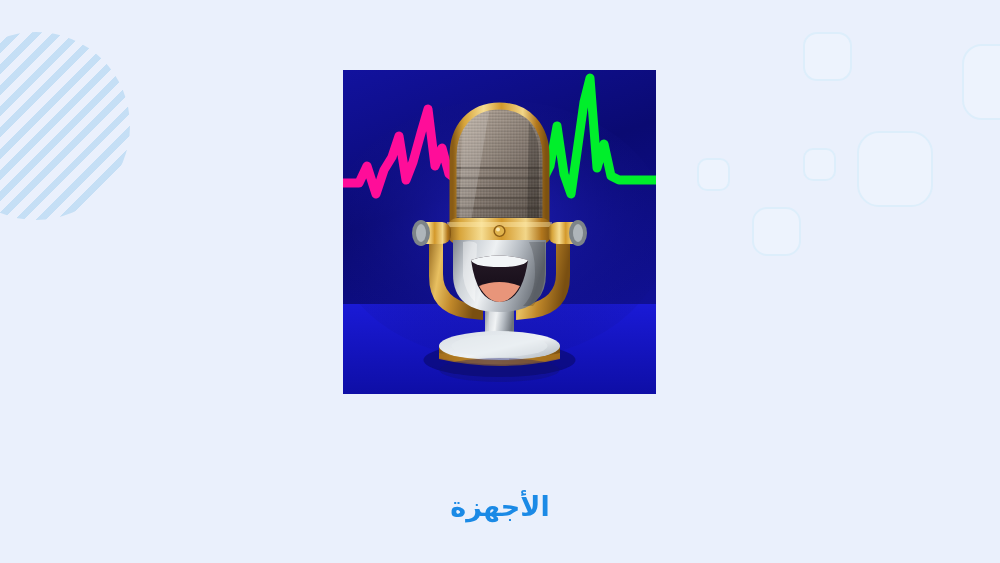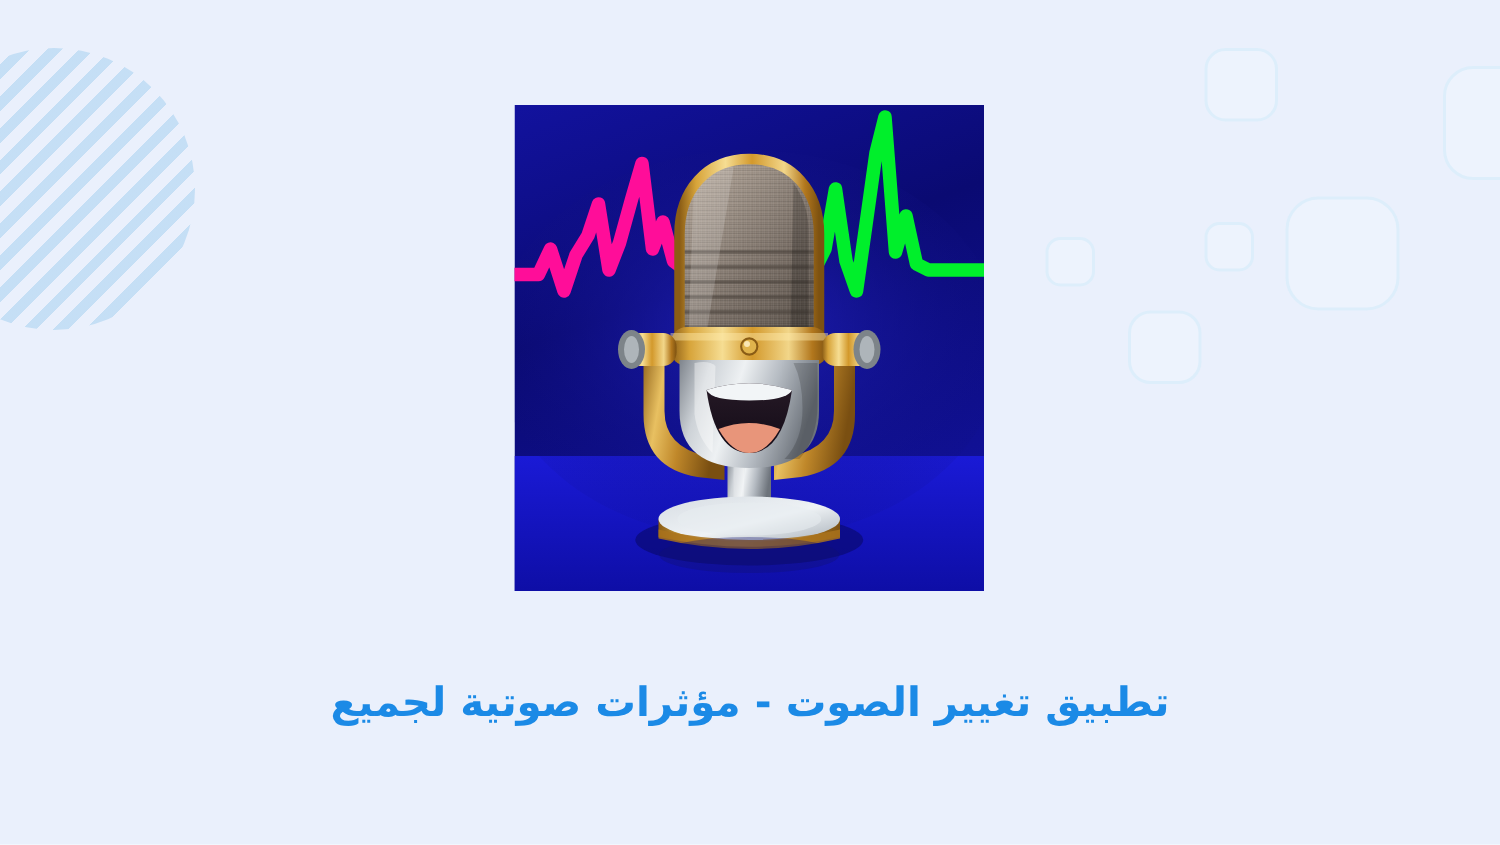--- a/index.html
+++ b/index.html
@@ -256,18 +256,18 @@
               <path d="M128 190 q28 -9 57 0 q-6 42 -28.5 42 T128 190 Z" fill="url(#mouthGrad)"></path>
               <path d="M128 190 q28 -9 57 0 q-3 7 -28.5 7 T128 190 Z" fill="#f2f5f7"></path>
               <path d="M136 216 q20 -8 41 0 q-9 16 -20.5 16 T136 216 Z" fill="#e8957a"></path>
             </g>
           </g>
         </g>
       </svg>
     </div>
 
     <h1 class="title">
-      <span>تطبيق تغيير الصوت - مؤثرات صوتية لجميع</span>
       <br>
+      <span>الأجهزة</span>
     </h1>
 
   </div>
 </div>
 
 </body></html>

